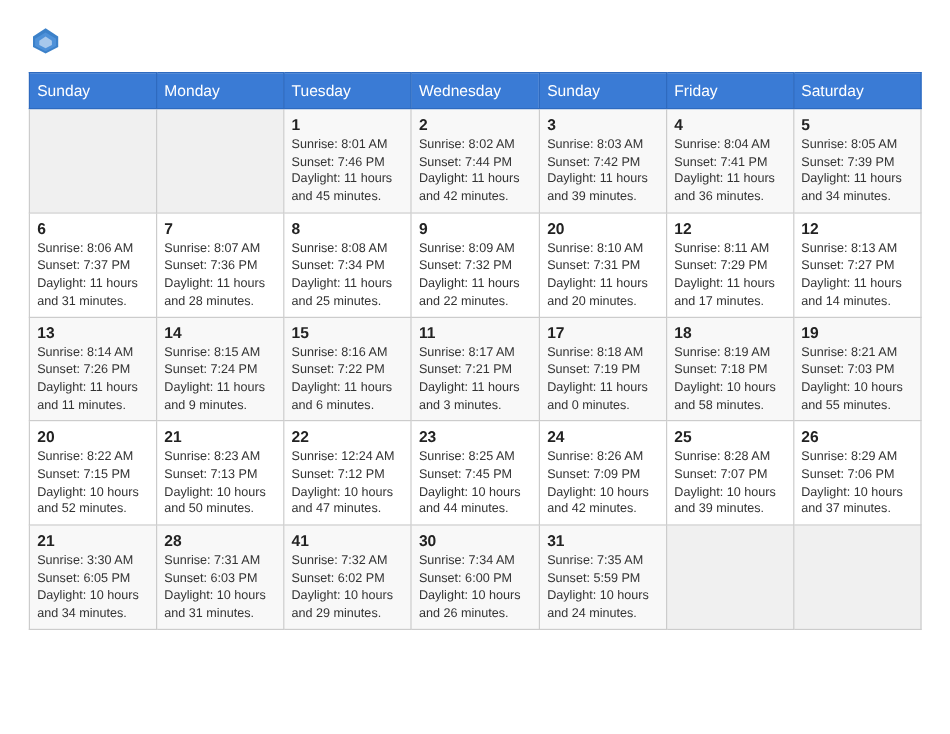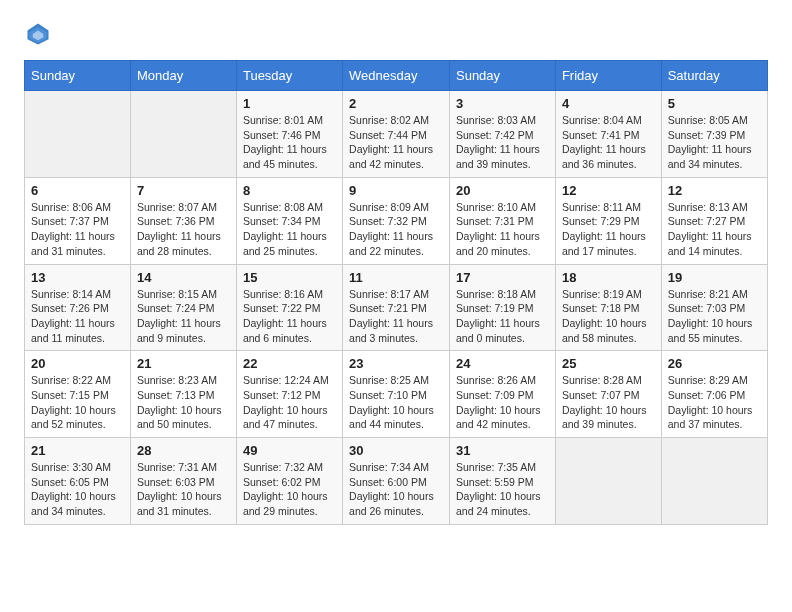--- a/index.html
+++ b/index.html
@@ -262,21 +262,21 @@
         </td>
         <td>
           <div class="day-num">22</div>
           <div class="day-info">Sunrise: 12:24 AM
 Sunset: 7:12 PM
 Daylight: 10 hours and 47 minutes.</div>
         </td>
         <td>
           <div class="day-num">23</div>
           <div class="day-info">Sunrise: 8:25 AM
-Sunset: 7:10 PM
+Sunset: 7:45 PM
 Daylight: 10 hours and 44 minutes.</div>
         </td>
         <td>
           <div class="day-num">24</div>
           <div class="day-info">Sunrise: 8:26 AM
 Sunset: 7:09 PM
 Daylight: 10 hours and 42 minutes.</div>
         </td>
         <td>
           <div class="day-num">25</div>
@@ -298,21 +298,21 @@
 Sunset: 6:05 PM
 Daylight: 10 hours and 34 minutes.</div>
         </td>
         <td>
           <div class="day-num">28</div>
           <div class="day-info">Sunrise: 7:31 AM
 Sunset: 6:03 PM
 Daylight: 10 hours and 31 minutes.</div>
         </td>
         <td>
-          <div class="day-num">49</div>
+          <div class="day-num">41</div>
           <div class="day-info">Sunrise: 7:32 AM
 Sunset: 6:02 PM
 Daylight: 10 hours and 29 minutes.</div>
         </td>
         <td>
           <div class="day-num">30</div>
           <div class="day-info">Sunrise: 7:34 AM
 Sunset: 6:00 PM
 Daylight: 10 hours and 26 minutes.</div>
         </td>

